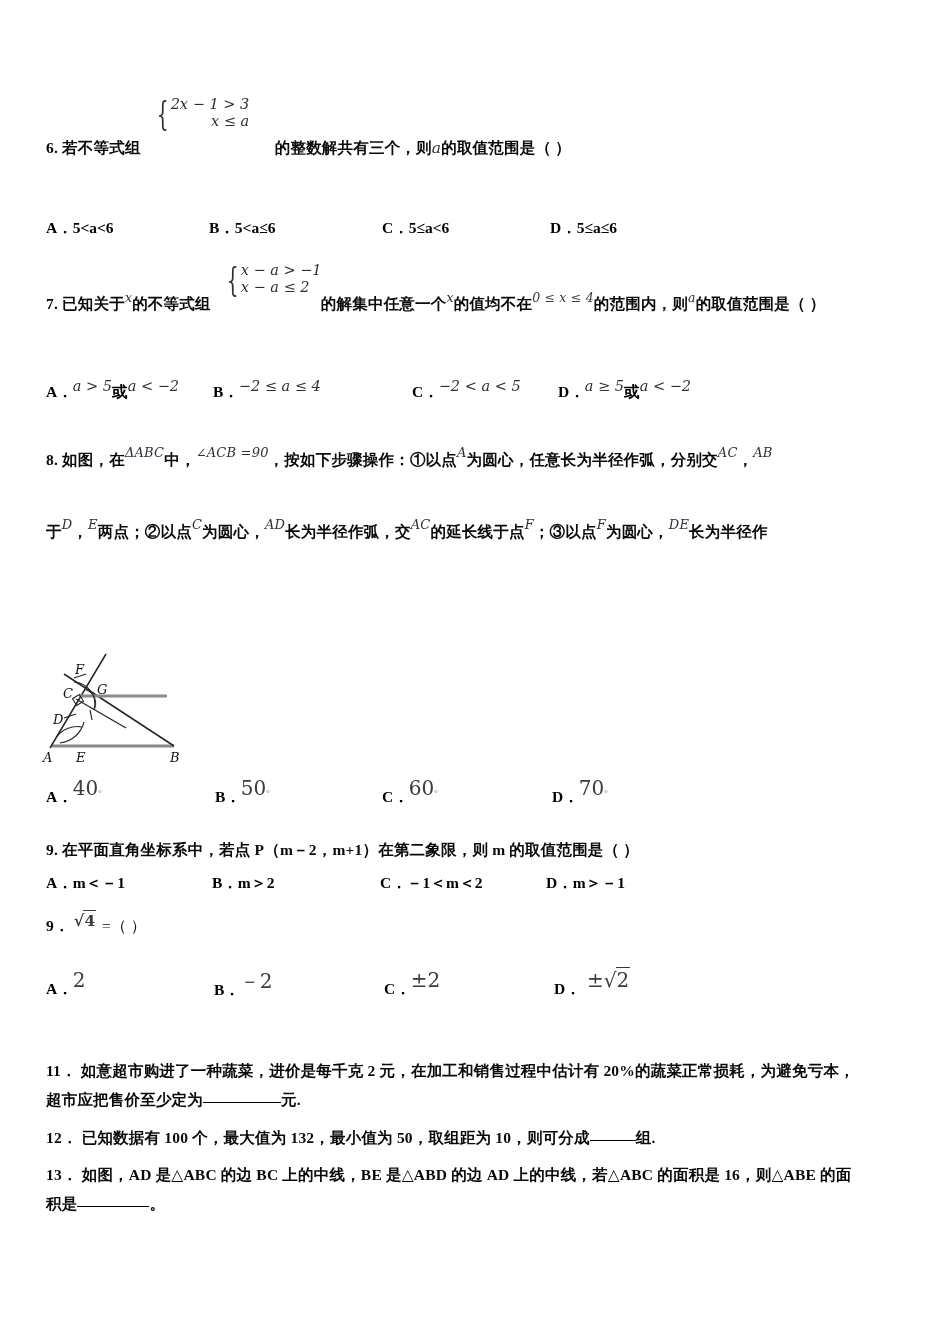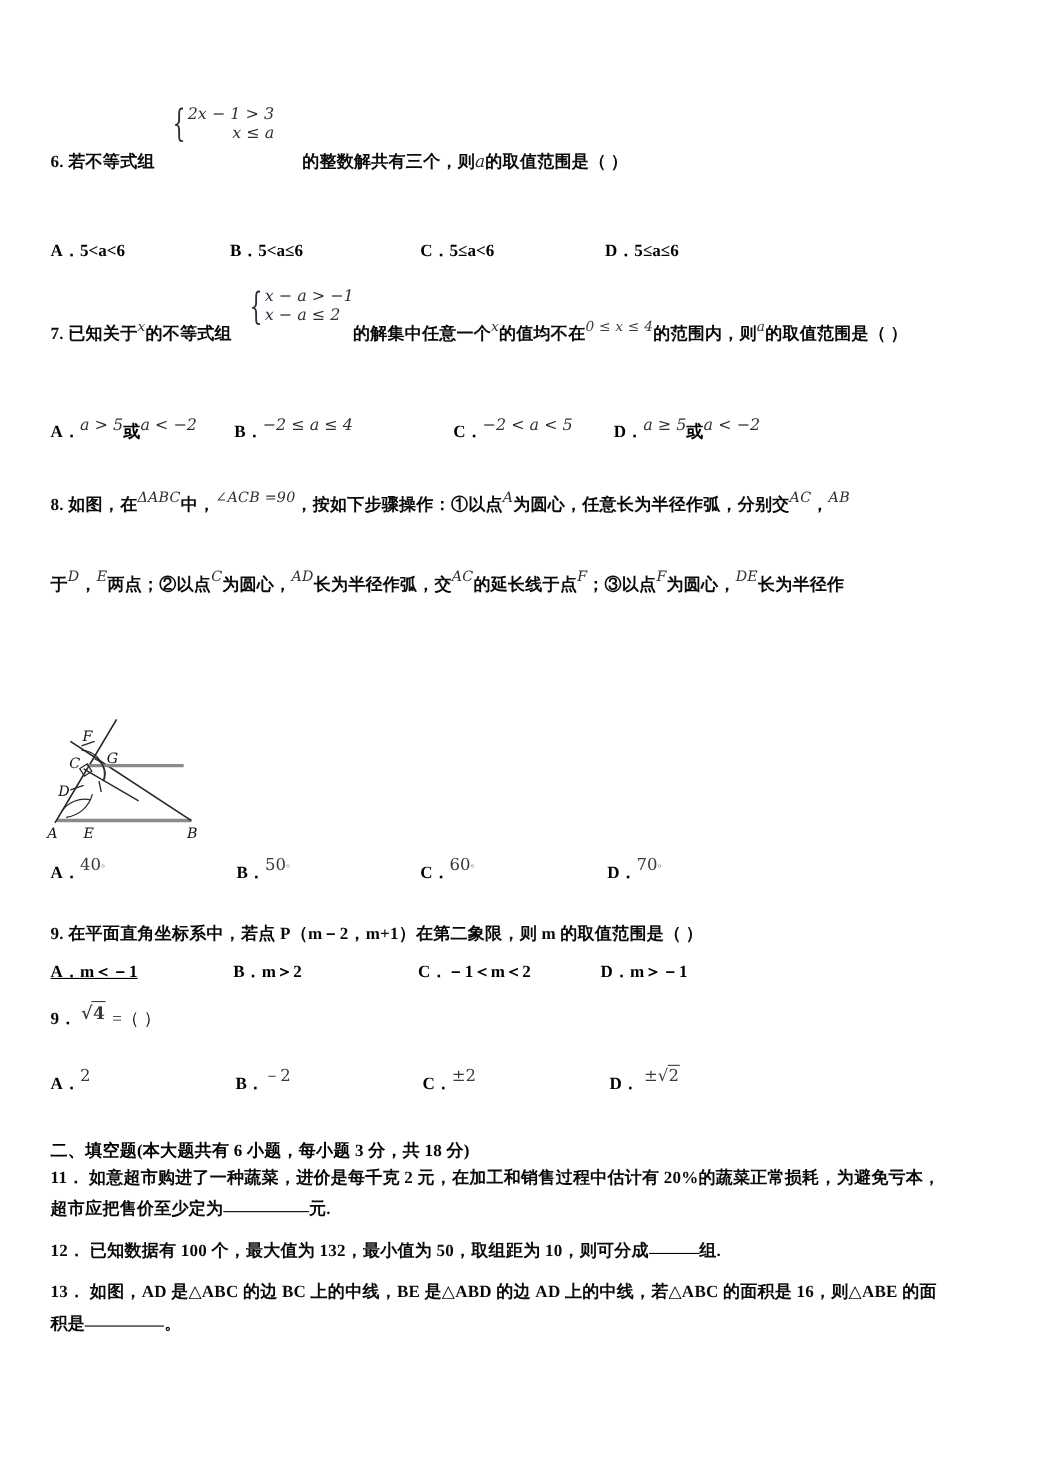--- a/index.html
+++ b/index.html
@@ -110,21 +110,21 @@
     color: #2b2f3a;
     position: relative;
     top: -6px;
     font-size: 14.5px;
   }
   .opt .val-g {
     font-family: "DejaVu Serif", serif;
     color: #3a3a3a;
     position: relative;
     top: -7px;
-    font-size: 15px;
+    font-size: 20px;
   }
   .deg {
     font-size: 9px;
     vertical-align: super;
     color: #777;
   }
 
   
   .blank {
     display: inline-block;
@@ -287,21 +287,21 @@
       <span class="lbl">D．</span><span class="val-g">70</span><span class="deg">°</span>
     </div>
   </div>
 
   <div class="q cn" style="left:46px; top:842px;">
     <span class="qnum">9.</span>
     <span>在平面直角坐标系中，若点 P（m－2，m+1）在第二象限，则 m 的取值范围是（     ）</span>
   </div>
 
   <div class="opts" style="left:46px; top:873px;">
-    <div class="opt" style="left:0px;text-decoration:underline;">
+    <div class="opt" style="left:0px;">
       <span class="lbl">A．</span><span class="val-b cn">m＜－1</span>
     </div>
     <div class="opt" style="left:166px;">
       <span class="lbl">B．</span><span class="val-b cn">m＞2</span>
     </div>
     <div class="opt" style="left:334px;">
       <span class="lbl">C．</span><span class="val-b cn">－1＜m＜2</span>
     </div>
     <div class="opt" style="left:500px;">
       <span class="lbl">D．</span><span class="val-b cn">m＞－1</span>
@@ -326,21 +326,20 @@
     <div class="opt" style="left:338px;">
       <span class="lbl">C．</span><span class="val-g">±2</span>
     </div>
     <div class="opt" style="left:508px;">
       <span class="lbl">D．</span><span class="val-g sqrt">
         <span>±</span><span>√</span><span class="rand">2</span>
       </span>
     </div>
   </div>
 
-  <div class="sec cn" style="left:46px; top:1036px;">二、填空题(本大题共有 6 小题，每小题 3 分，共 18 分)</div>
 
   <div class="q cn" style="left:46px; top:1063px;">
     <span class="qnum">11．</span>
     <span>如意超市购进了一种蔬菜，进价是每千克 2 元，在加工和销售过程中估计有 20%的蔬菜正常损耗，为避免亏本，</span>
   </div>
   <div class="q cn" style="left:46px; top:1092px;">
     <span>超市应把售价至少定为</span><span class="blank" style="width:78px;"></span><span>元.</span>
   </div>
 
   <div class="q cn" style="left:46px; top:1130px;">

